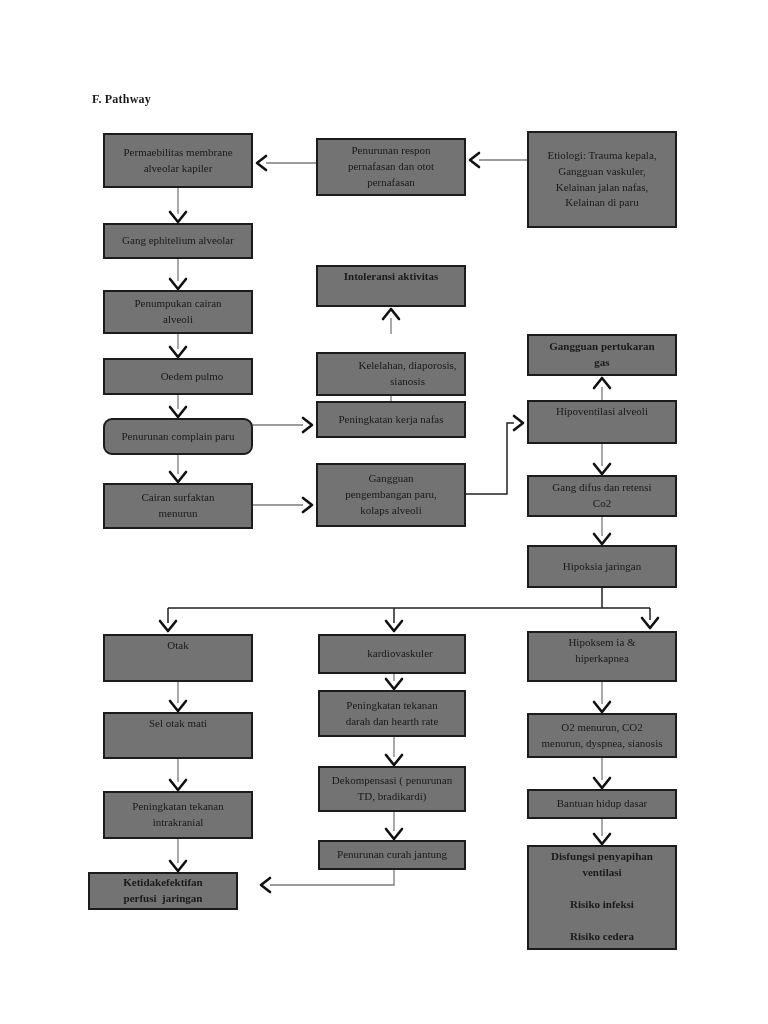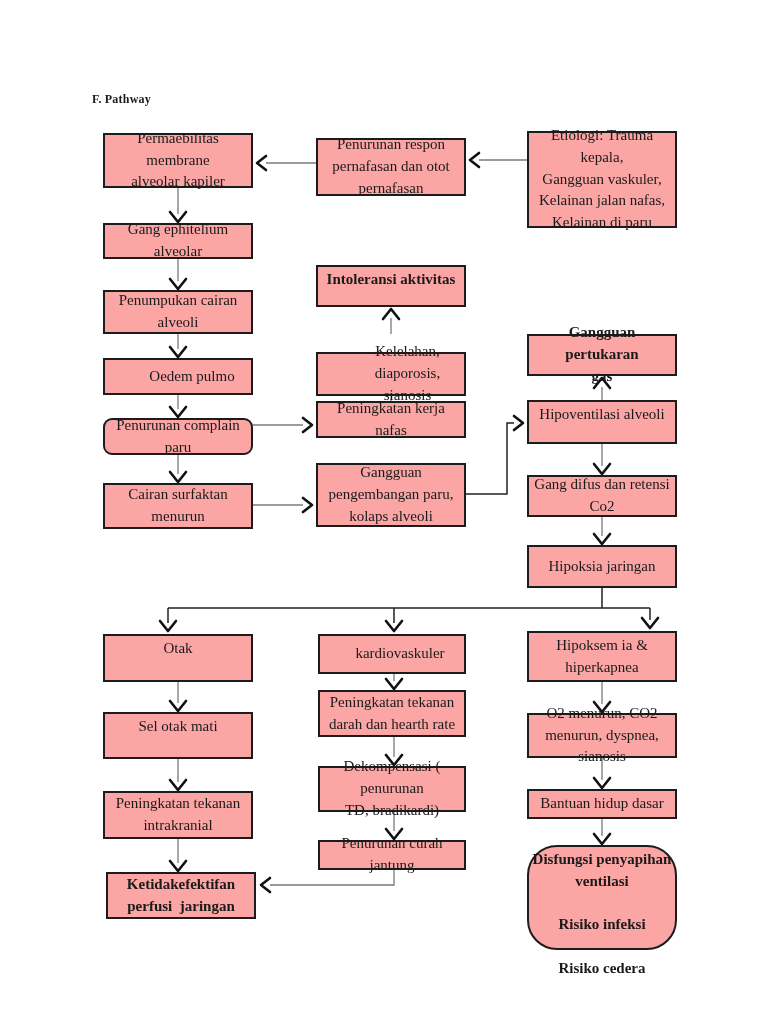--- a/index.html
+++ b/index.html
@@ -6,23 +6,23 @@
   body{
     width:768px;height:1024px;position:relative;background:#ffffff;
     font-family:"Liberation Serif","DejaVu Serif",serif;color:#1a1a1a;
     overflow:hidden;
   }
   .page-title{
     position:absolute;left:92px;top:92px;font-size:12px;font-weight:bold;
     letter-spacing:.2px;
   }
   .node{
-    position:absolute;border:2px solid #1c1c1c;background:#fca5a5;
+    position:absolute;border:2px solid #1c1c1c;background:#737373;
     display:flex;flex-direction:column;justify-content:center;align-items:center;
-    text-align:center;font-size:15px;line-height:1.45;
+    text-align:center;font-size:11px;line-height:1.45;
     white-space:pre-wrap;padding:2px 3px;box-sizing:border-box;
   }
   .top{justify-content:flex-start;}
   .bold{font-weight:bold;}
   
   .n-a1{left:103px;top:133px;width:150px;height:55px;}
   .n-b1{left:316px;top:138px;width:150px;height:58px;}
   .n-c1{left:527px;top:131px;width:150px;height:97px;}
   .n-a2{left:103px;top:223px;width:150px;height:36px;}
   .n-a3{left:103px;top:290px;width:150px;height:44px;}
@@ -33,29 +33,29 @@
   .n-b3{left:316px;top:352px;width:150px;height:44px;padding-left:36px;}
   .n-b4{left:316px;top:401px;width:150px;height:37px;}
   .n-b5{left:316px;top:463px;width:150px;height:64px;}
   .n-c2{left:527px;top:334px;width:150px;height:42px;}
   .n-c3{left:527px;top:400px;width:150px;height:44px;}
   .n-c4{left:527px;top:475px;width:150px;height:42px;}
   .n-c5{left:527px;top:545px;width:150px;height:43px;}
   .n-d1{left:103px;top:634px;width:150px;height:48px;}
   .n-d2{left:103px;top:712px;width:150px;height:47px;}
   .n-d3{left:103px;top:791px;width:150px;height:48px;}
-  .n-d4{left:106px;top:872px;width:150px;height:47px;}
+  .n-d4{left:88px;top:872px;width:150px;height:38px;}
   .n-e1{left:318px;top:634px;width:148px;height:40px;padding-left:19px;}
   .n-e2{left:318px;top:690px;width:148px;height:47px;}
   .n-e3{left:318px;top:766px;width:148px;height:46px;}
   .n-e4{left:318px;top:840px;width:148px;height:30px;}
   .n-f1{left:527px;top:631px;width:150px;height:51px;}
   .n-f2{left:527px;top:713px;width:150px;height:45px;}
   .n-f3{left:527px;top:789px;width:150px;height:30px;}
-  .n-f4{left:527px;top:845px;width:150px;height:105px;border-radius:30px;}
+  .n-f4{left:527px;top:845px;width:150px;height:105px;}
   svg.wires{position:absolute;left:0;top:0;pointer-events:none;}
   .stem{stroke:#7a7a7a;stroke-width:1.3;fill:none;}
   .solid{stroke:#222;stroke-width:1.5;fill:none;}
   .head{stroke:#111;stroke-width:2.6;fill:none;stroke-linecap:round;stroke-linejoin:round;}
 </style>
 </head>
 <body>
 
 <div class="page-title">F. Pathway</div>
 

